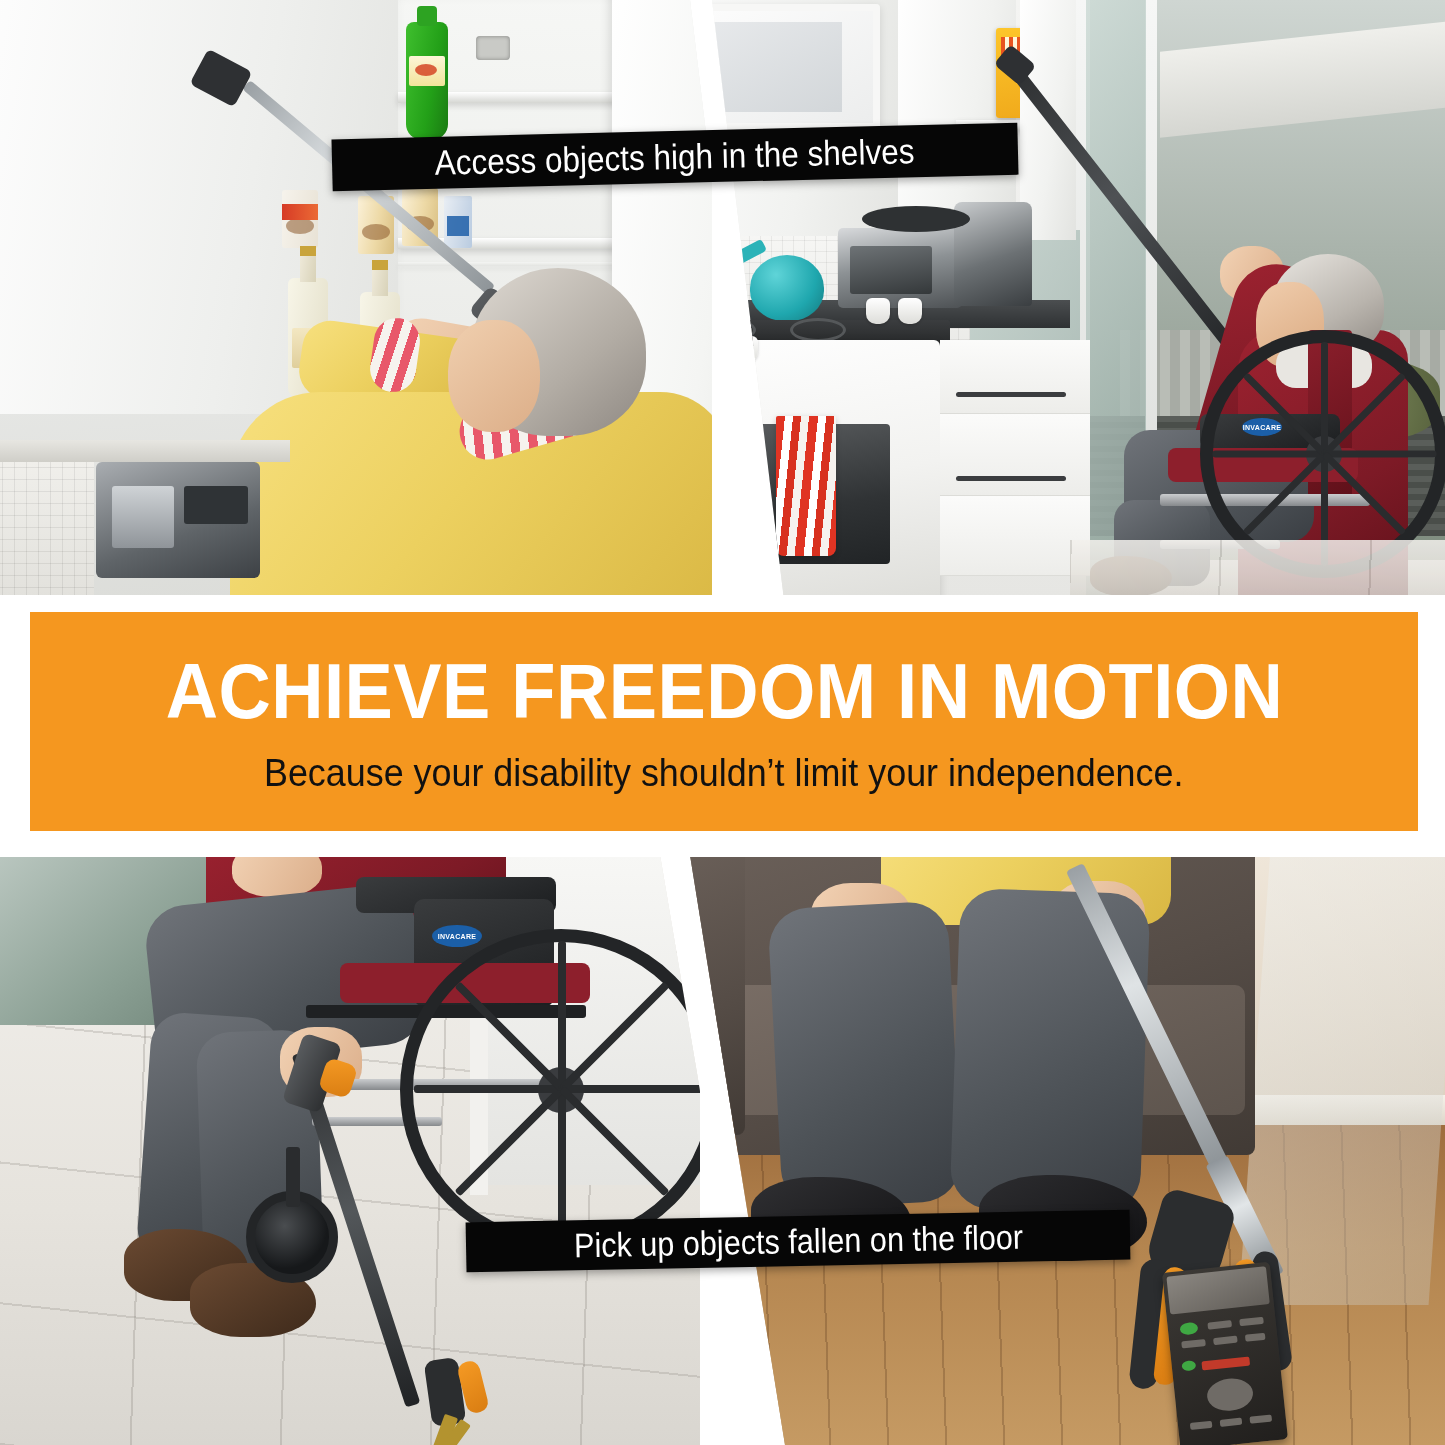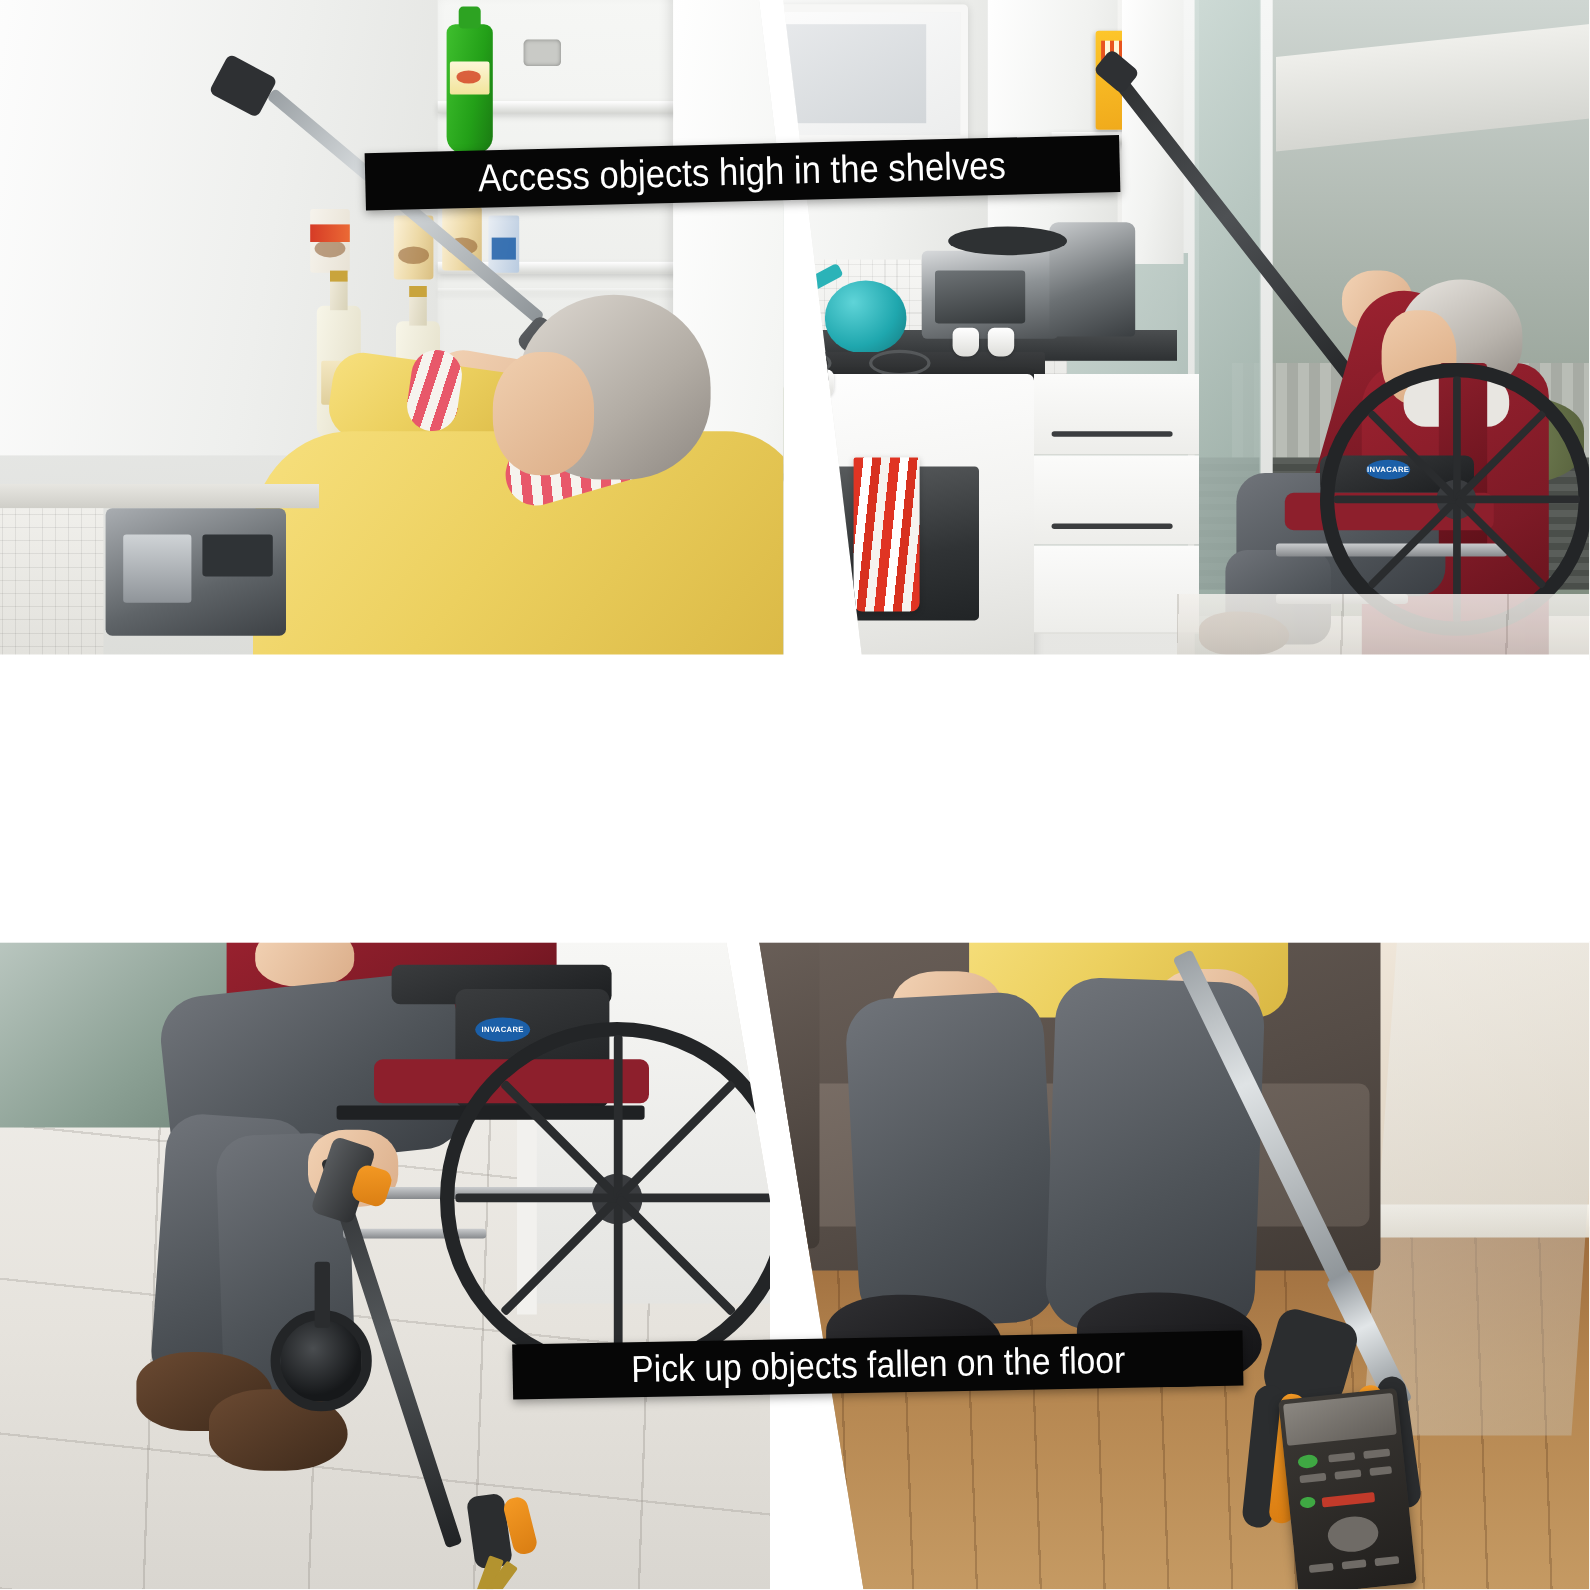--- a/index.html
+++ b/index.html
@@ -451,20 +451,24 @@
       <div class="rbtn" style="left:32px;top:112px;width:46px;height:32px;border-radius:50%;"></div>
       <div class="rbtn" style="left:12px;top:152px;width:22px;height:7px;"></div>
       <div class="rbtn" style="left:42px;top:152px;width:22px;height:7px;"></div>
       <div class="rbtn" style="left:72px;top:152px;width:22px;height:7px;"></div>
     </div>
   </div>
 
   <div class="gutter" id="g-mid-top"></div>
   <div class="gutter" id="g-mid-bot"></div>
 
+  <div id="banner">
+    <div id="headline">ACHIEVE FREEDOM IN MOTION</div>
+    <div id="subline">Because your disability shouldn’t limit your independence.</div>
+  </div>
 
   <div class="caption" id="cap-top">
     <span>Access objects high in the shelves</span>
   </div>
   <div class="caption" id="cap-bottom">
     <span>Pick up objects fallen on the floor</span>
   </div>
 
 </div>
 

